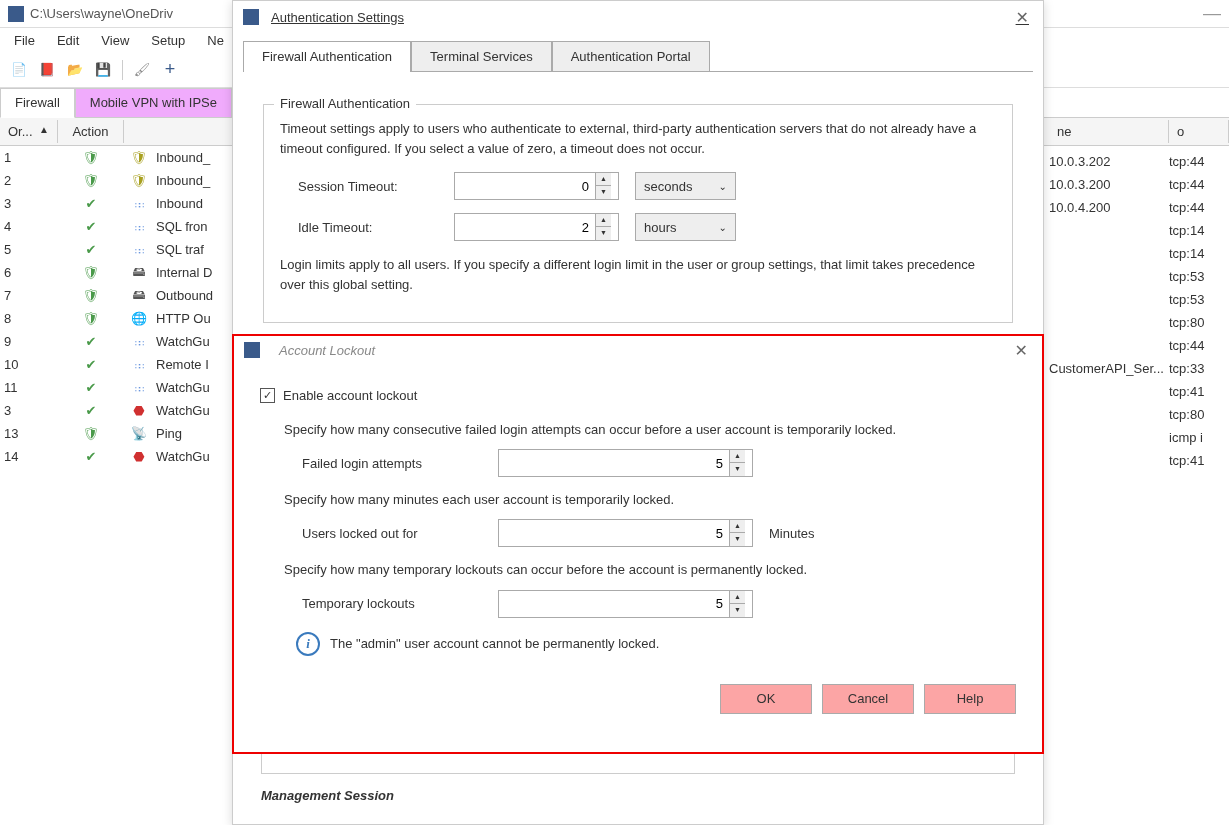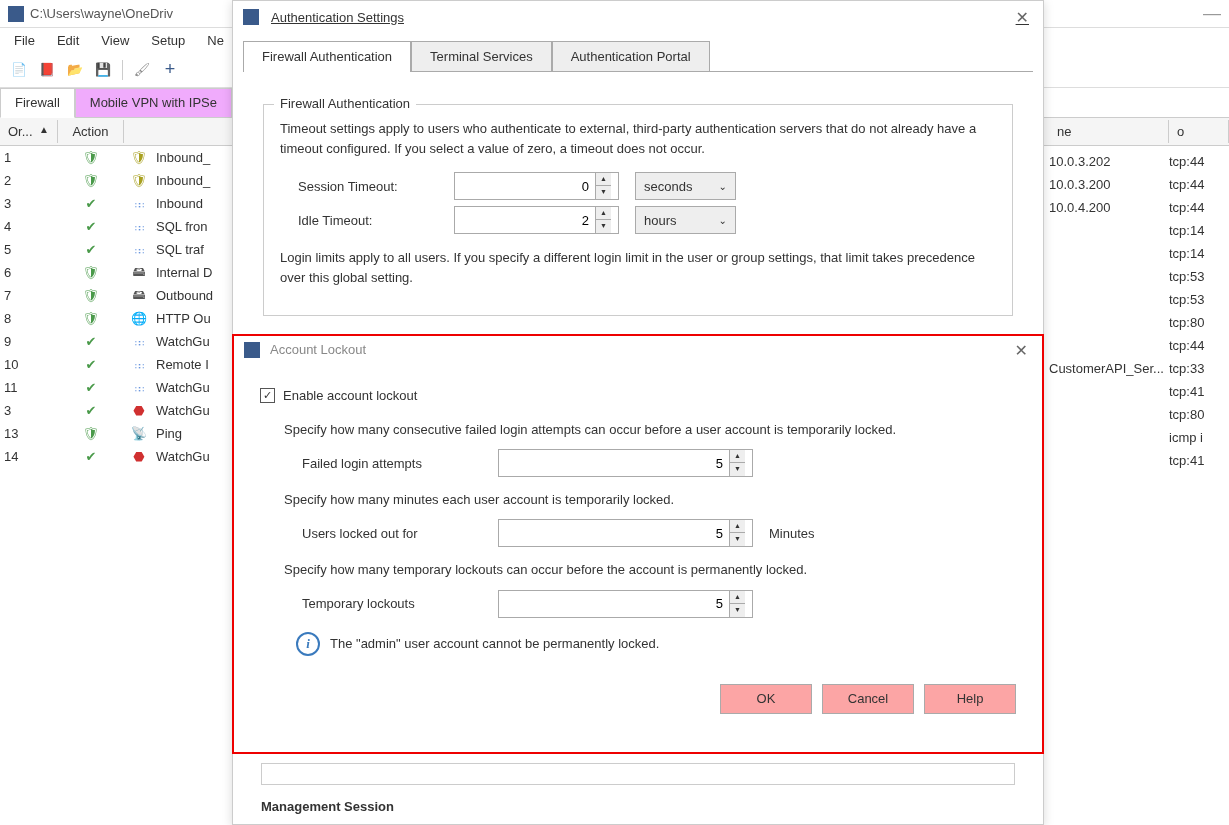--- a/index.html
+++ b/index.html
@@ -36,34 +36,34 @@
 .dlg-auth { position: absolute; left: 232px; top: 0; width: 812px; height: 825px; background: #fff; border: 1px solid #ccc; box-shadow: 0 2px 10px rgba(0,0,0,0.15); }
 .dlg-title { display: flex; align-items: center; justify-content: space-between; padding: 6px 10px; height: 32px; text-decoration: underline; }
 .dlg-title-left { display: flex; align-items: center; gap: 6px; }
 .dlg-tabs { display: flex; margin: 8px 10px 0 10px; border-bottom: 1px solid #aaa; }
 .dlg-tab { padding: 7px 18px; border: 1px solid #aaa; border-bottom: none; background: #eee; margin-right: 0; }
 .dlg-tab.active { background: #fff; margin-bottom: -1px; }
 .dlg-body { margin: 12px 14px; padding: 14px 16px; }
 .fieldset { border: 1px solid #ccc; padding: 14px 16px 20px; position: relative; margin-top: 6px; }
 .fieldset .legend { position: absolute; top: -9px; left: 10px; background: #fff; padding: 0 6px; }
 .auth-desc { line-height: 1.5; margin-bottom: 14px; }
-.form-row { display: flex; align-items: center; margin: 6px 0 6px 18px; gap: 16px; }
+.form-row { display: flex; align-items: center; margin: 13px 0 6px 18px; gap: 16px; }
 .form-label { width: 140px; }
 .num-input { width: 165px; height: 28px; border: 1px solid #aaa; display: flex; align-items: center; }
 .num-input input { border: none; width: 140px; text-align: right; padding: 0 6px; font-size: 13px; outline: none; }
 .spinner { width: 16px; display:flex; flex-direction:column; border-left:1px solid #aaa; }
 .spinner div { height: 13px; background: #eee; border-bottom:1px solid #aaa; font-size:7px; text-align:center; line-height:12px; }
 .spinner div:last-child { border-bottom:none; }
 .select { width: 101px; height: 28px; border: 1px solid #aaa; background: #eee; display: flex; align-items: center; justify-content: space-between; padding: 0 8px; }
 .auth-desc2 { margin: 14px 0 8px 0; line-height: 1.5; }
 
 
 .dlg-lock { position: absolute; left: 232px; top: 334px; width: 812px; height: 420px; background: #fff; border: 2px solid #e00; }
 .dlg-lock-title { display: flex; align-items: center; justify-content: space-between; padding: 4px 10px; height: 28px; color: #888; }
-.dlg-lock-title-left { display:flex; align-items:flex-start; gap:4px; }
+.dlg-lock-title-left { display:flex; align-items:flex-end; gap:13px;font-style:italic; }
 .lock-body { padding: 18px 26px; }
 .cb-row { display: flex; align-items: center; gap: 8px; margin: 6px 0 18px 0; }
 .cb { width: 15px; height: 15px; border: 1px solid #555; display: inline-flex; align-items:center; justify-content:center; font-size:11px; }
 .lock-label { margin: 6px 0 10px 24px; line-height: 1.4; }
 .lock-row { display: flex; align-items: center; margin: 4px 0 14px 42px; gap: 16px; }
 .lock-field-label { width: 180px; }
 .num-input2 { width: 255px; height: 28px; border: 1px solid #aaa; display:flex; align-items:center; }
 .num-input2 input { border:none; width: 230px; text-align:right; padding:0 6px; font-size:13px; outline:none; }
 .info-row { display:flex; align-items:center; gap: 10px; margin: 10px 0 0 36px; }
 .info-icon { width: 24px; height: 24px; border-radius: 50%; border: 2px solid #3a7abd; color:#3a7abd; font-style:italic; font-weight:bold; display:inline-flex; align-items:center; justify-content:center; font-family: Georgia, serif; }
@@ -318,21 +318,21 @@
         <div class="select">
           <span>hours</span>
           <span class="chev">⌄</span>
         </div>
       </div>
       <div class="auth-desc2">Login limits apply to all users. If you specify a different login limit in the user or group settings, that limit takes precedence over this global setting.</div>
     </div>
   </div>
   <div style="position:absolute; bottom:6px; left:28px; right:28px;">
     <div style="border:1px solid #ccc; height:22px;"></div>
-    <div class="mgmt-section" style="margin:14px 0 4px 0; border-top:none; padding-top:0;">Management Session</div>
+    <div class="mgmt-section" style="margin:14px 0 15px 0; border-top:none; padding-top:0;font-style:italic;">Management Session</div>
   </div>
 </div>
 
 <div class="dlg-lock">
   <div class="dlg-lock-title">
     <div class="dlg-lock-title-left">
       <span class="app-icon-small"></span>
       <span>Account Lockout</span>
     </div>
     <span class="close-x">✕</span>

